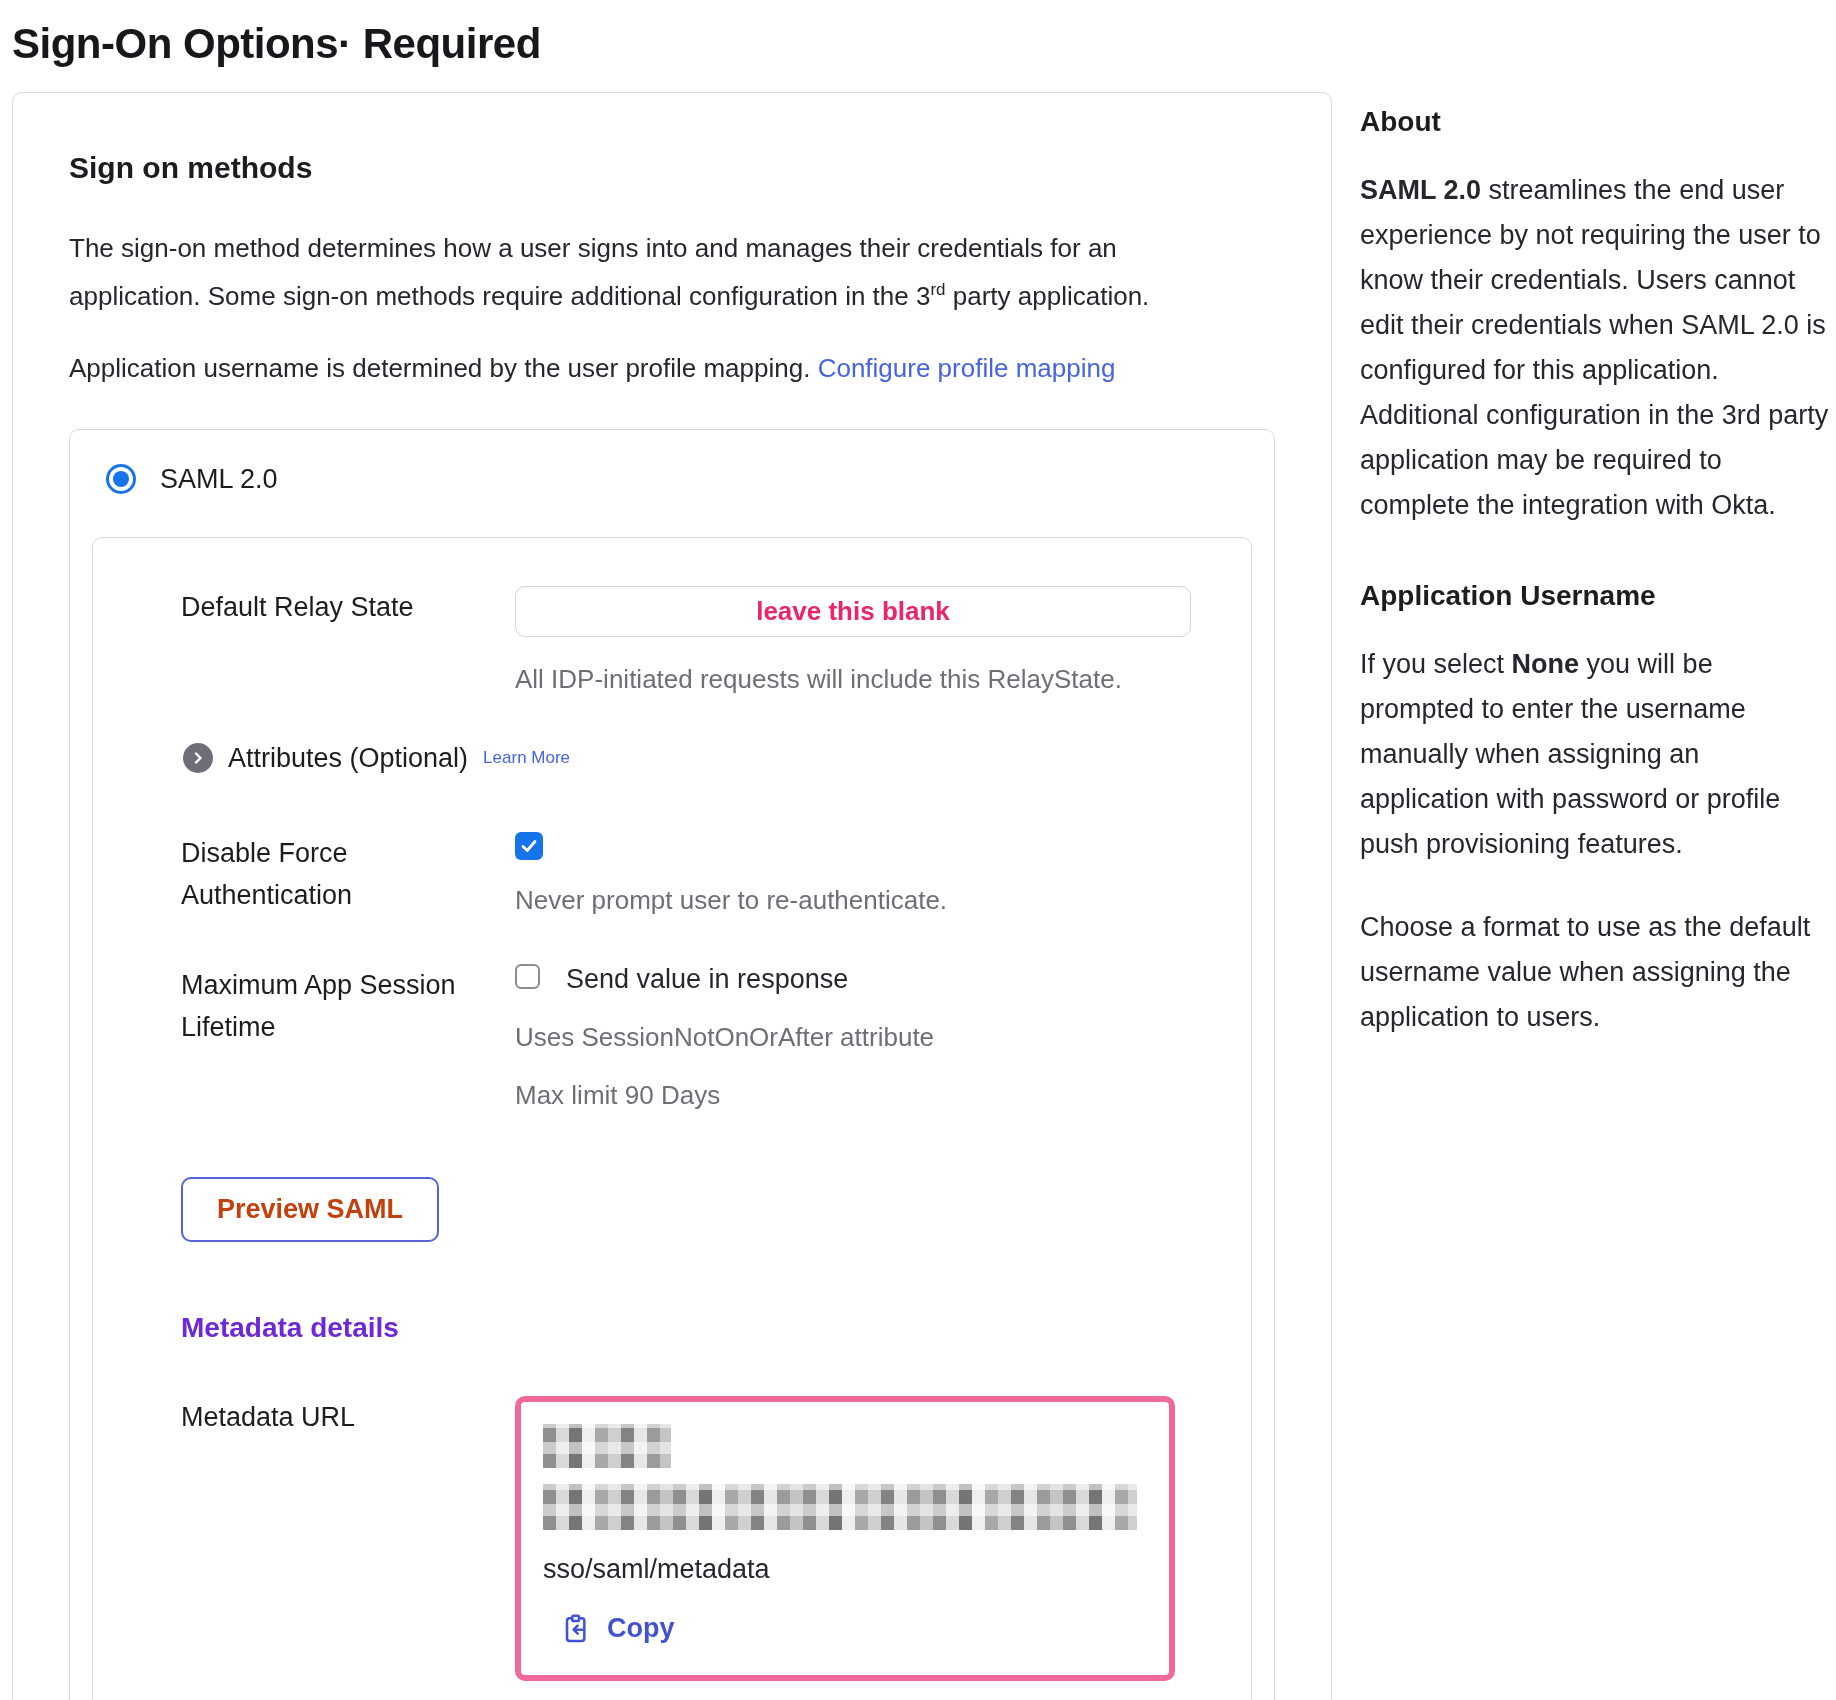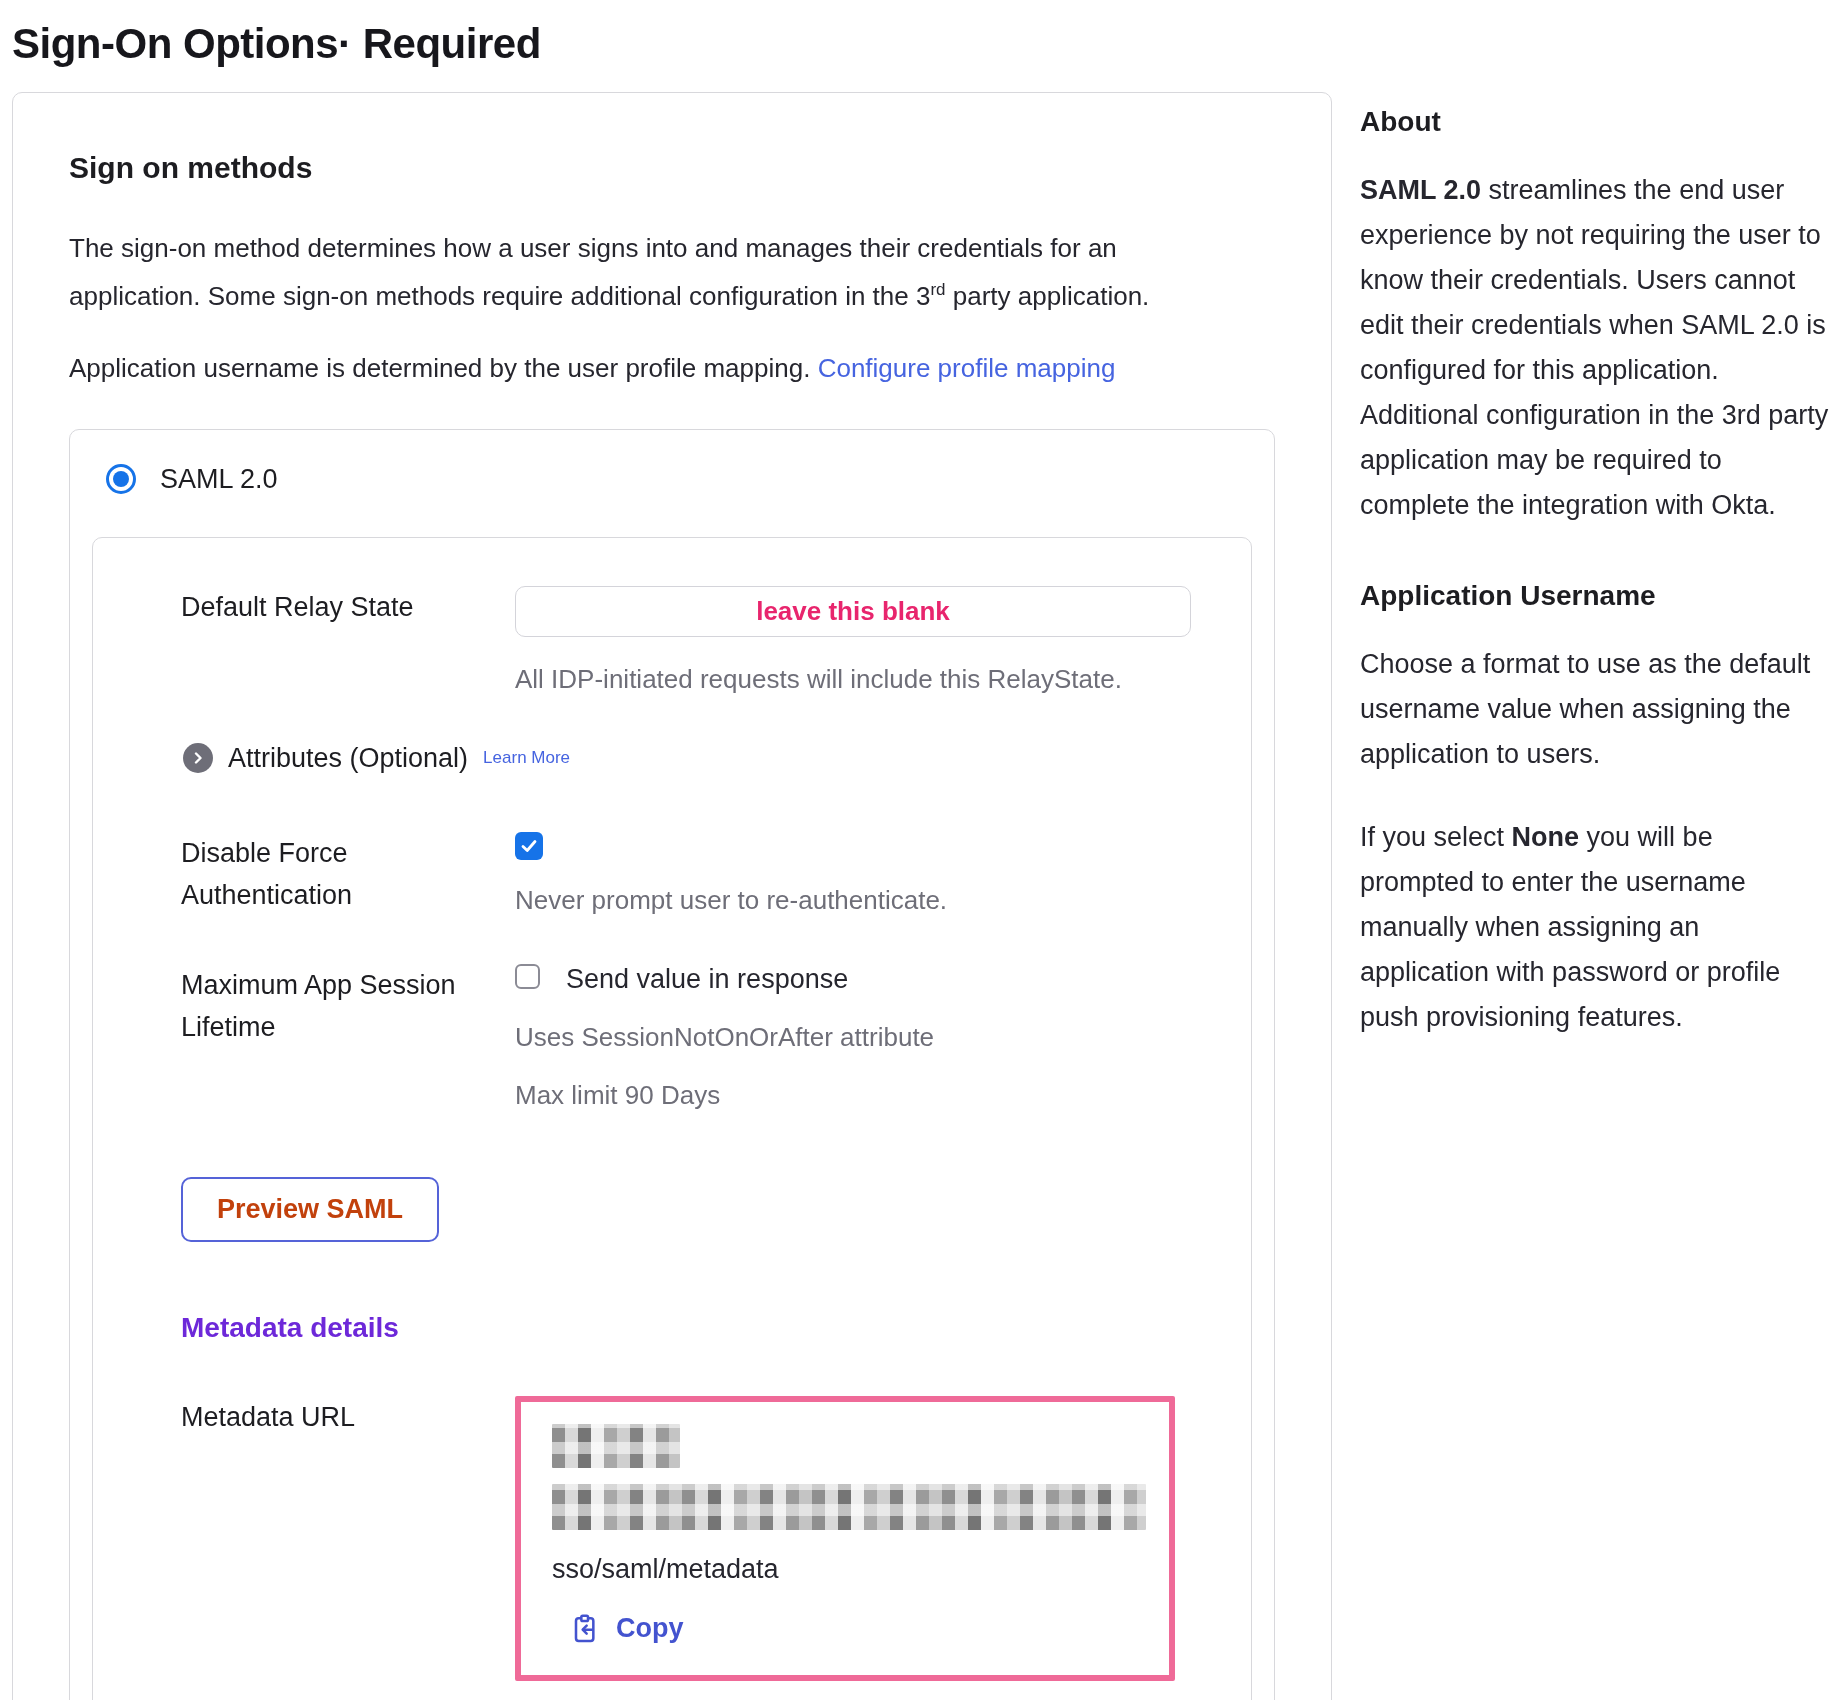--- a/index.html
+++ b/index.html
@@ -51,22 +51,22 @@
   .cb-inline { display:flex; align-items:flex-start; gap:26px; }
   .cb-inline-label { font-size:27px; color:#26262e; }
   .cb-help-first { margin-top:20px; }
 
   .preview-btn { margin:18px 0 64px 0; background:#fff; border:2px solid #5563d8; border-radius:10px;
                  padding:15px 34px; font-family:"Liberation Sans",sans-serif;
                  font-size:27px; font-weight:bold; color:#c2410c; cursor:pointer; }
 
   h3.metadata-heading { font-size:28px; font-weight:bold; color:#6d28d9; margin:6px 0 52px 0; }
 
-  .metadata-highlight { border:6px solid #ef6a98; border-radius:2px; width:660px;
-                        padding:22px 28px 26px 31px; background:#fff; }
+  .metadata-highlight { border:6px solid #ef6a98; border-radius:10px; width:660px;
+                        padding:22px 28px 26px 22px; background:#fff; }
   .redacted { border-radius:1px;
     background-image:
       repeating-linear-gradient(0deg, rgba(255,255,255,0) 0 14px, rgba(255,255,255,0.55) 14px 26px),
       repeating-linear-gradient(90deg, #8f8f8f 0 13px, #d9d9d9 13px 26px, #757575 26px 39px,
         #efefef 39px 52px, #a8a8a8 52px 65px, #cfcfcf 65px 78px, #838383 78px 91px,
         #e6e6e6 91px 104px, #9b9b9b 104px 117px, #c4c4c4 117px 130px); }
   .redacted.line1 { width:128px; height:44px; margin-bottom:16px; }
   .redacted.line2 { width:594px; height:46px; margin-bottom:24px; }
   .metadata-url-text { font-size:27px; color:#26262e; margin-bottom:28px; }
   .copy-link { display:inline-flex; align-items:center; gap:14px; margin-left:18px;
@@ -181,17 +181,17 @@
 
         </div>
       </div>
     </div>
 
     <aside class="sidebar">
       <h3>About</h3>
       <p><strong>SAML 2.0</strong><span> streamlines the end user experience by not requiring the user to know their credentials. Users cannot edit their credentials when SAML 2.0 is configured for this application. Additional configuration in the 3rd party application may be required to complete the integration with Okta.</span></p>
 
       <h3 class="second">Application Username</h3>
+      <p><span>If you select </span><strong>None</strong><span> you will be prompted to enter the username manually when assigning an application with password or profile push provisioning features.</span></p>
       <p>Choose a format to use as the default username value when assigning the application to users.</p>
-      <p><span>If you select </span><strong>None</strong><span> you will be prompted to enter the username manually when assigning an application with password or profile push provisioning features.</span></p>
     </aside>
   </div>
 </div>
 
 </body></html>

